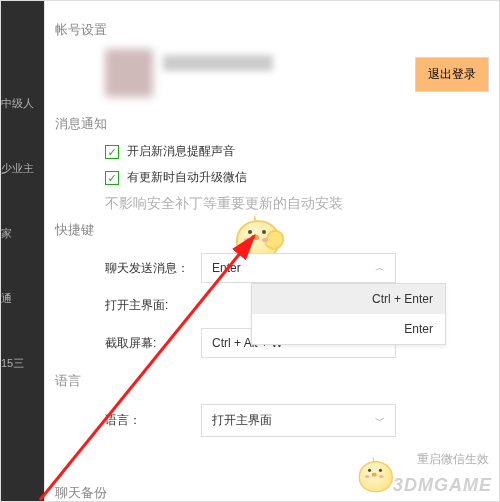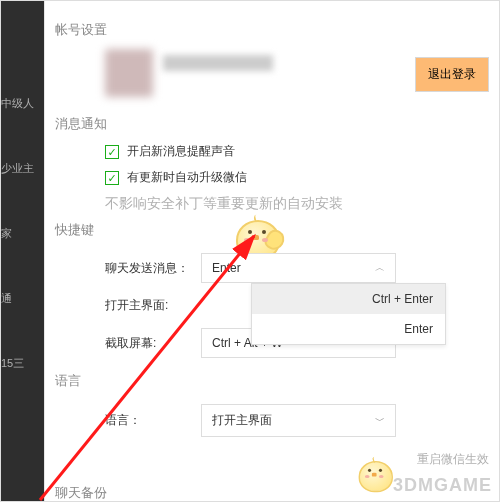--- a/index.html
+++ b/index.html
@@ -174,20 +174,21 @@
   }
   .chick1 { left: 222px; top: 208px; z-index: 1; }
   .chick2 { left: 340px; top: 445px; transform: scale(.78); z-index: 1; }
   .watermark {
     position: absolute;
     right: 8px; bottom: 6px;
     font-size: 18px;
     font-weight: bold;
     color: rgba(120,120,120,.35);
     letter-spacing: 1px;
+    font-style: italic;
     z-index: 6;
   }
   .arrow-svg {
     position: absolute;
     left: 0; top: 0;
     width: 500px; height: 502px;
     pointer-events: none;
     z-index: 4;
   }
 </style>

